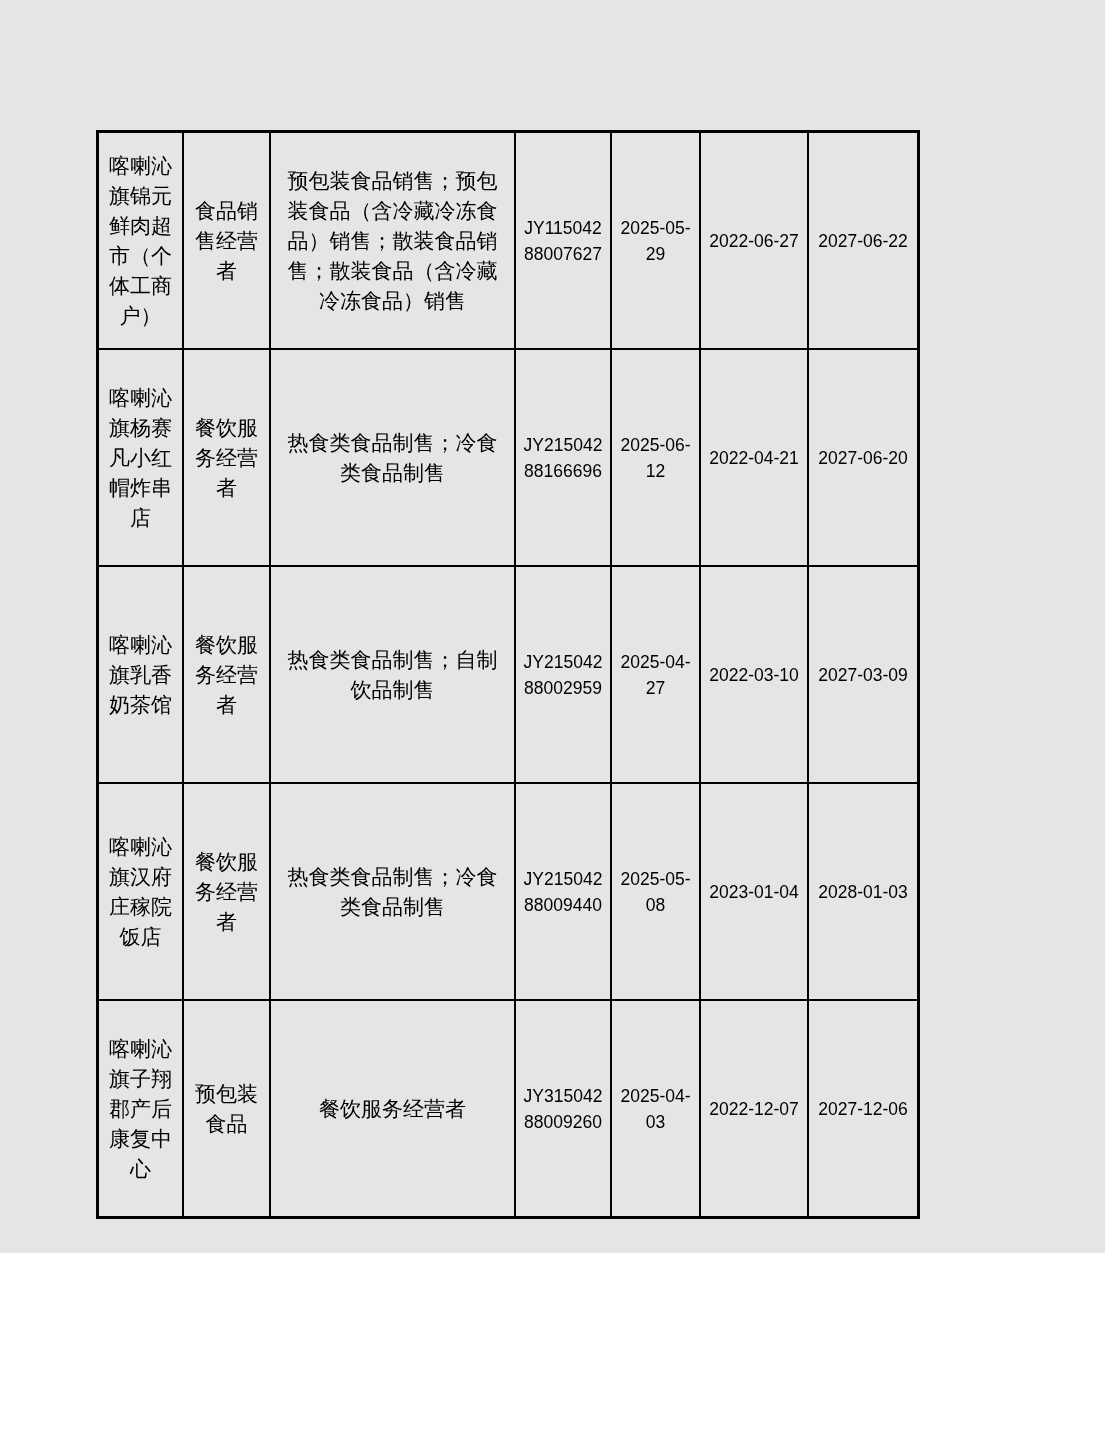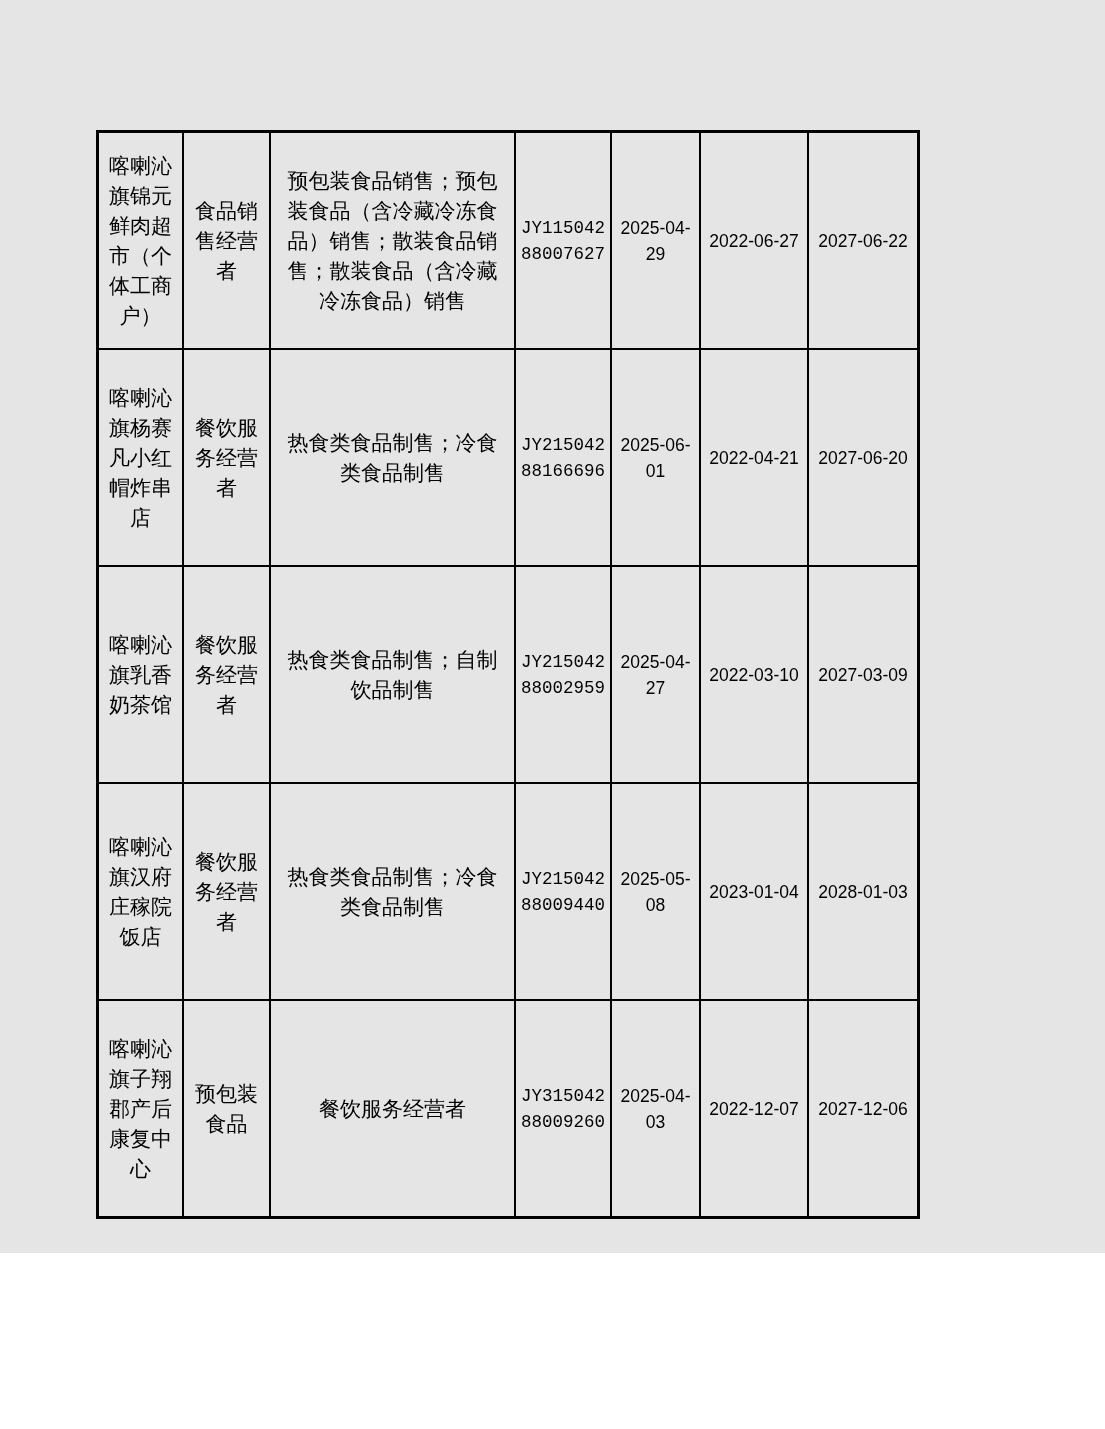--- a/index.html
+++ b/index.html
@@ -57,21 +57,21 @@
     line-height: 30px;
     padding: 0 16px;
   }
   td.num {
     font-family: "Liberation Sans", "DejaVu Sans", sans-serif;
     font-size: 17.5px;
     line-height: 26px;
     padding: 0 4px;
   }
   td.lic {
-    font-family: Liberation Mono, monospace;
+    font-family: Liberation Sans, sans-serif;
     font-size: 17.5px;
     line-height: 26px;
     padding: 0 5px;
     word-break: break-all;
   }
 </style>
 </head>
 <body>
 
 <div class="page">
@@ -85,30 +85,30 @@
         <col class="c-date1">
         <col class="c-date2">
         <col class="c-date3">
       </colgroup>
       <tbody>
         <tr>
           <td class="cjk">喀喇沁旗锦元鲜肉超市（个体工商户）</td>
           <td class="cjk">食品销售经营者</td>
           <td class="cjk-wide">预包装食品销售；预包装食品（含冷藏冷冻食品）销售；散装食品销售；散装食品（含冷藏冷冻食品）销售</td>
           <td class="lic">JY11504288007627</td>
-          <td class="num">2025-04-29</td>
+          <td class="num">2025-05-29</td>
           <td class="num">2022-06-27</td>
           <td class="num">2027-06-22</td>
         </tr>
         <tr>
           <td class="cjk">喀喇沁旗杨赛凡小红帽炸串店</td>
           <td class="cjk">餐饮服务经营者</td>
           <td class="cjk-wide">热食类食品制售；冷食类食品制售</td>
           <td class="lic">JY21504288166696</td>
-          <td class="num">2025-06-01</td>
+          <td class="num">2025-06-12</td>
           <td class="num">2022-04-21</td>
           <td class="num">2027-06-20</td>
         </tr>
         <tr>
           <td class="cjk">喀喇沁旗乳香奶茶馆</td>
           <td class="cjk">餐饮服务经营者</td>
           <td class="cjk-wide">热食类食品制售；自制饮品制售</td>
           <td class="lic">JY21504288002959</td>
           <td class="num">2025-04-27</td>
           <td class="num">2022-03-10</td>

